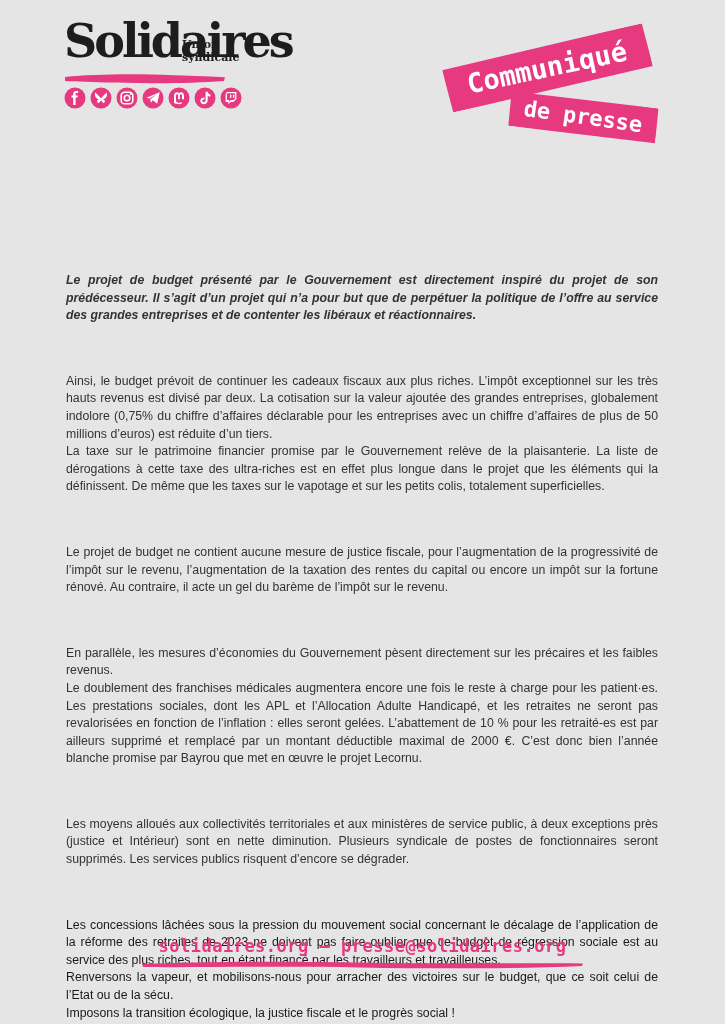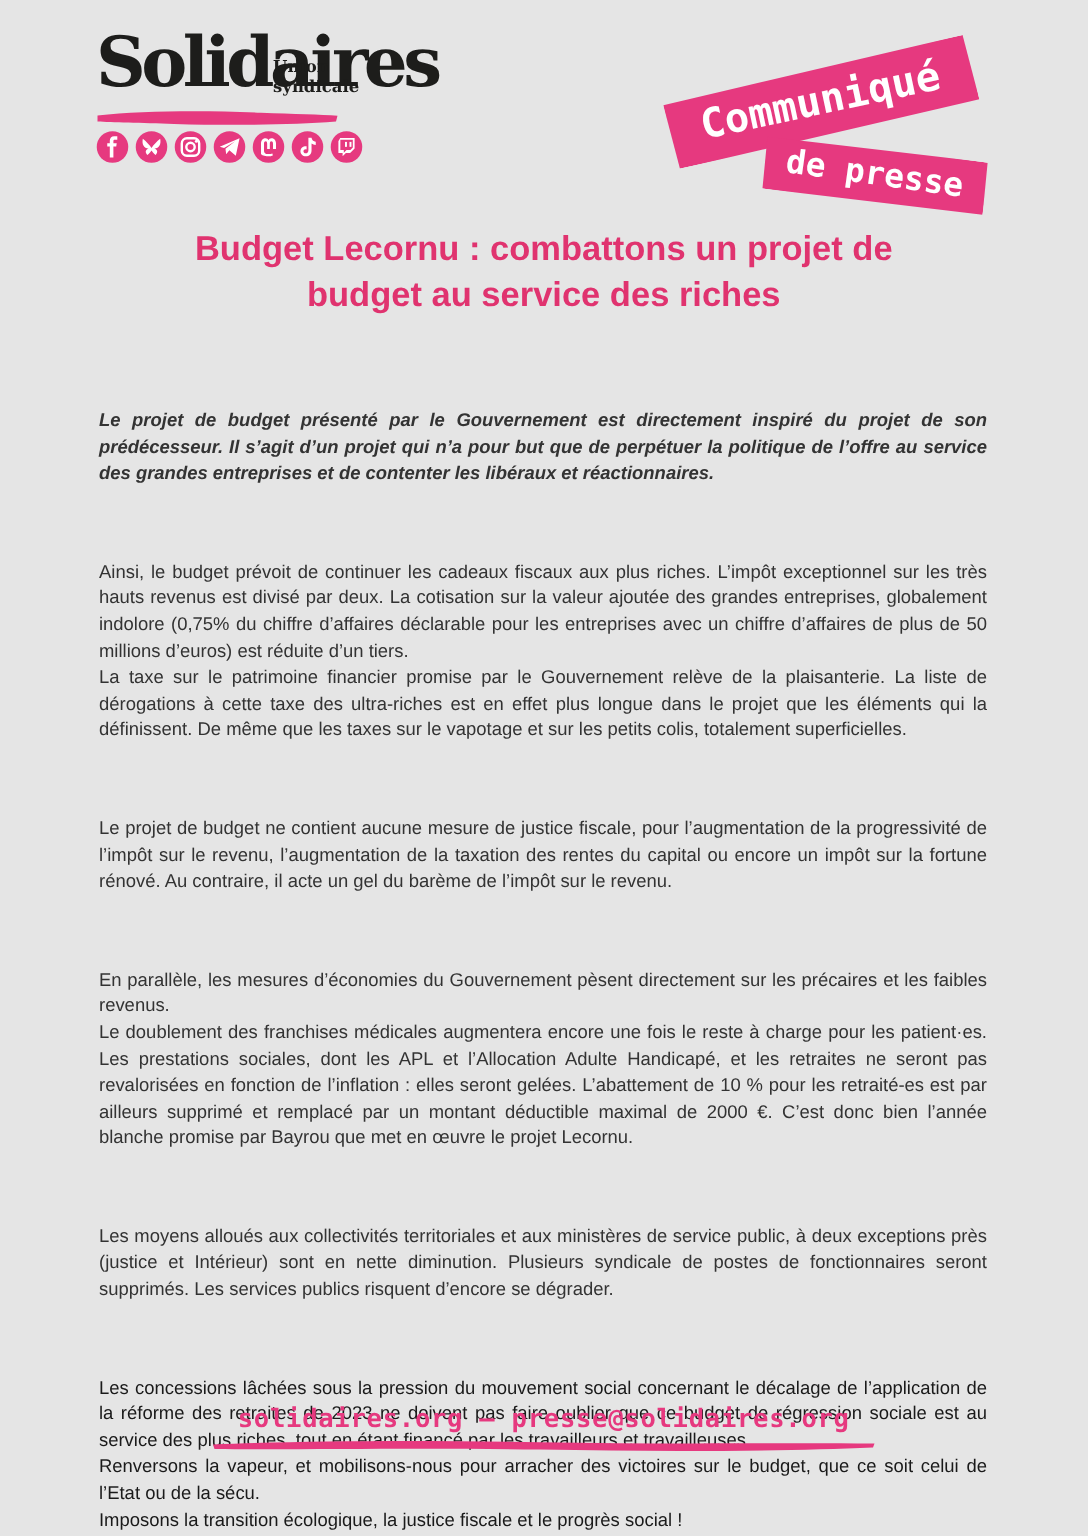--- a/index.html
+++ b/index.html
@@ -166,23 +166,20 @@
         <rect x="13" y="7.6" width="1.3" height="3.3" fill="#fff"></rect>
       </svg>
     </div>
   </div>
 
   <div>
     <div class="stamp stamp-1">Communiqué</div>
     <div class="stamp stamp-2">de presse</div>
   </div>
 
-  <div class="doc-title">
-    <h1>Budget Lecornu : combattons un projet de budget au service des riches</h1>
-  </div>
 
   <div class="doc-body">
     <p class="lead">Le projet de budget présenté par le Gouvernement est directement inspiré du projet de son prédécesseur. Il s’agit d’un projet qui n’a pour but que de perpétuer la politique de l’offre au service des grandes entreprises et de contenter les libéraux et réactionnaires.</p>
     <p class="normal">Ainsi, le budget prévoit de continuer les cadeaux fiscaux aux plus riches. L’impôt exceptionnel sur les très hauts revenus est divisé par deux. La cotisation sur la valeur ajoutée des grandes entreprises, globalement indolore (0,75% du chiffre d’affaires déclarable pour les entreprises avec un chiffre d’affaires de plus de 50 millions d’euros) est réduite d’un tiers.
 La taxe sur le patrimoine financier promise par le Gouvernement relève de la plaisanterie. La liste de dérogations à cette taxe des ultra-riches est en effet plus longue dans le projet que les éléments qui la définissent. De même que les taxes sur le vapotage et sur les petits colis, totalement superficielles.</p>
     <p class="normal">Le projet de budget ne contient aucune mesure de justice fiscale, pour l’augmentation de la progressivité de l’impôt sur le revenu, l’augmentation de la taxation des rentes du capital ou encore un impôt sur la fortune rénové. Au contraire, il acte un gel du barème de l’impôt sur le revenu.</p>
     <p class="normal">En parallèle, les mesures d’économies du Gouvernement pèsent directement sur les précaires et les faibles revenus.
 Le doublement des franchises médicales augmentera encore une fois le reste à charge pour les patient·es. Les prestations sociales, dont les APL et l’Allocation Adulte Handicapé, et les retraites ne seront pas revalorisées en fonction de l’inflation : elles seront gelées. L’abattement de 10 % pour les retraité-es est par ailleurs supprimé et remplacé par un montant déductible maximal de 2000 €. C’est donc bien l’année blanche promise par Bayrou que met en œuvre le projet Lecornu.</p>
     <p class="normal">Les moyens alloués aux collectivités territoriales et aux ministères de service public, à deux exceptions près (justice et Intérieur) sont en nette diminution. Plusieurs syndicale de postes de fonctionnaires seront supprimés. Les services publics risquent d’encore se dégrader.</p>
     <p class="strong">Les concessions lâchées sous la pression du mouvement social concernant le décalage de l’application de la réforme des retraites de 2023 ne doivent pas faire oublier que ce budget de régression sociale est au service des plus riches, tout en étant financé par les travailleurs et travailleuses.

